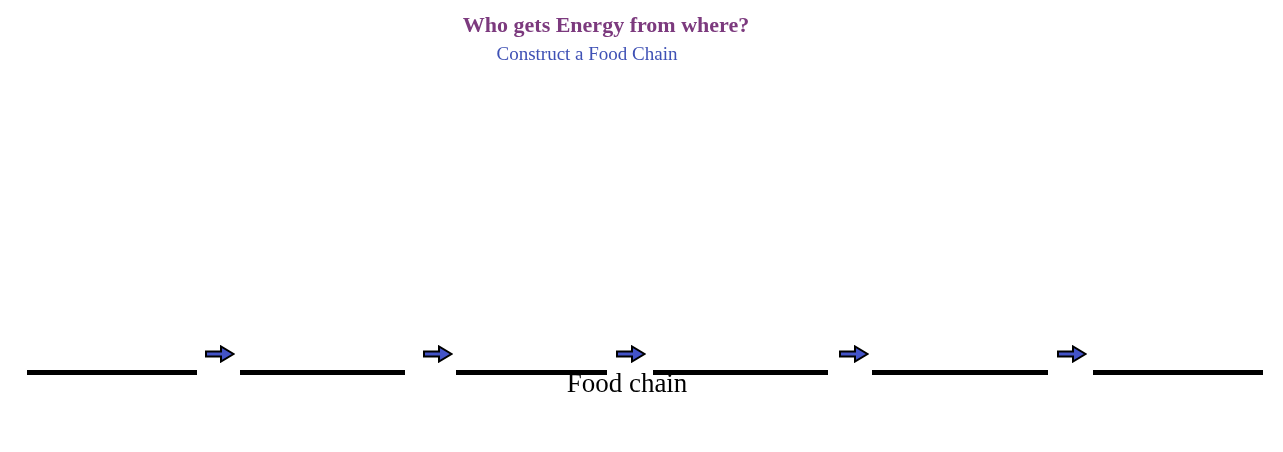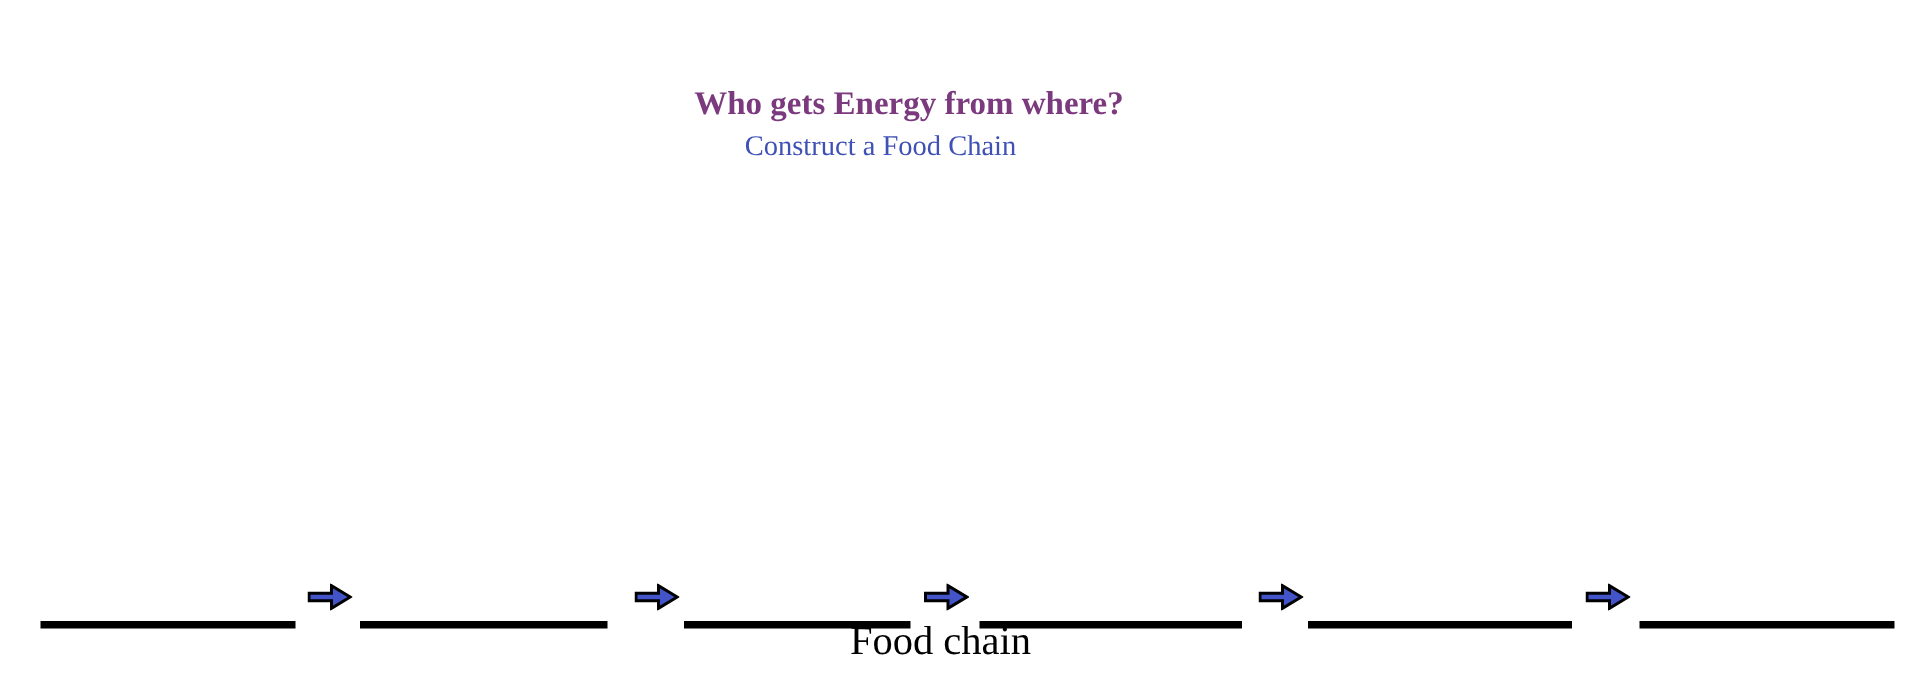--- a/index.html
+++ b/index.html
@@ -9,21 +9,20 @@
   body {
     width: 1283px;
     height: 452px;
     position: relative;
     overflow: hidden;
     font-family: "Liberation Serif", serif;
   }
   #stage {
     position: absolute;
     inset: 0;
-    margin-top: 44px;
   }
   .title {
     position: absolute;
     top: 13px;
     left: 606px;
     transform: translateX(-50%);
     font-size: 22px;
     font-weight: bold;
     line-height: 1.1;
     white-space: nowrap;

